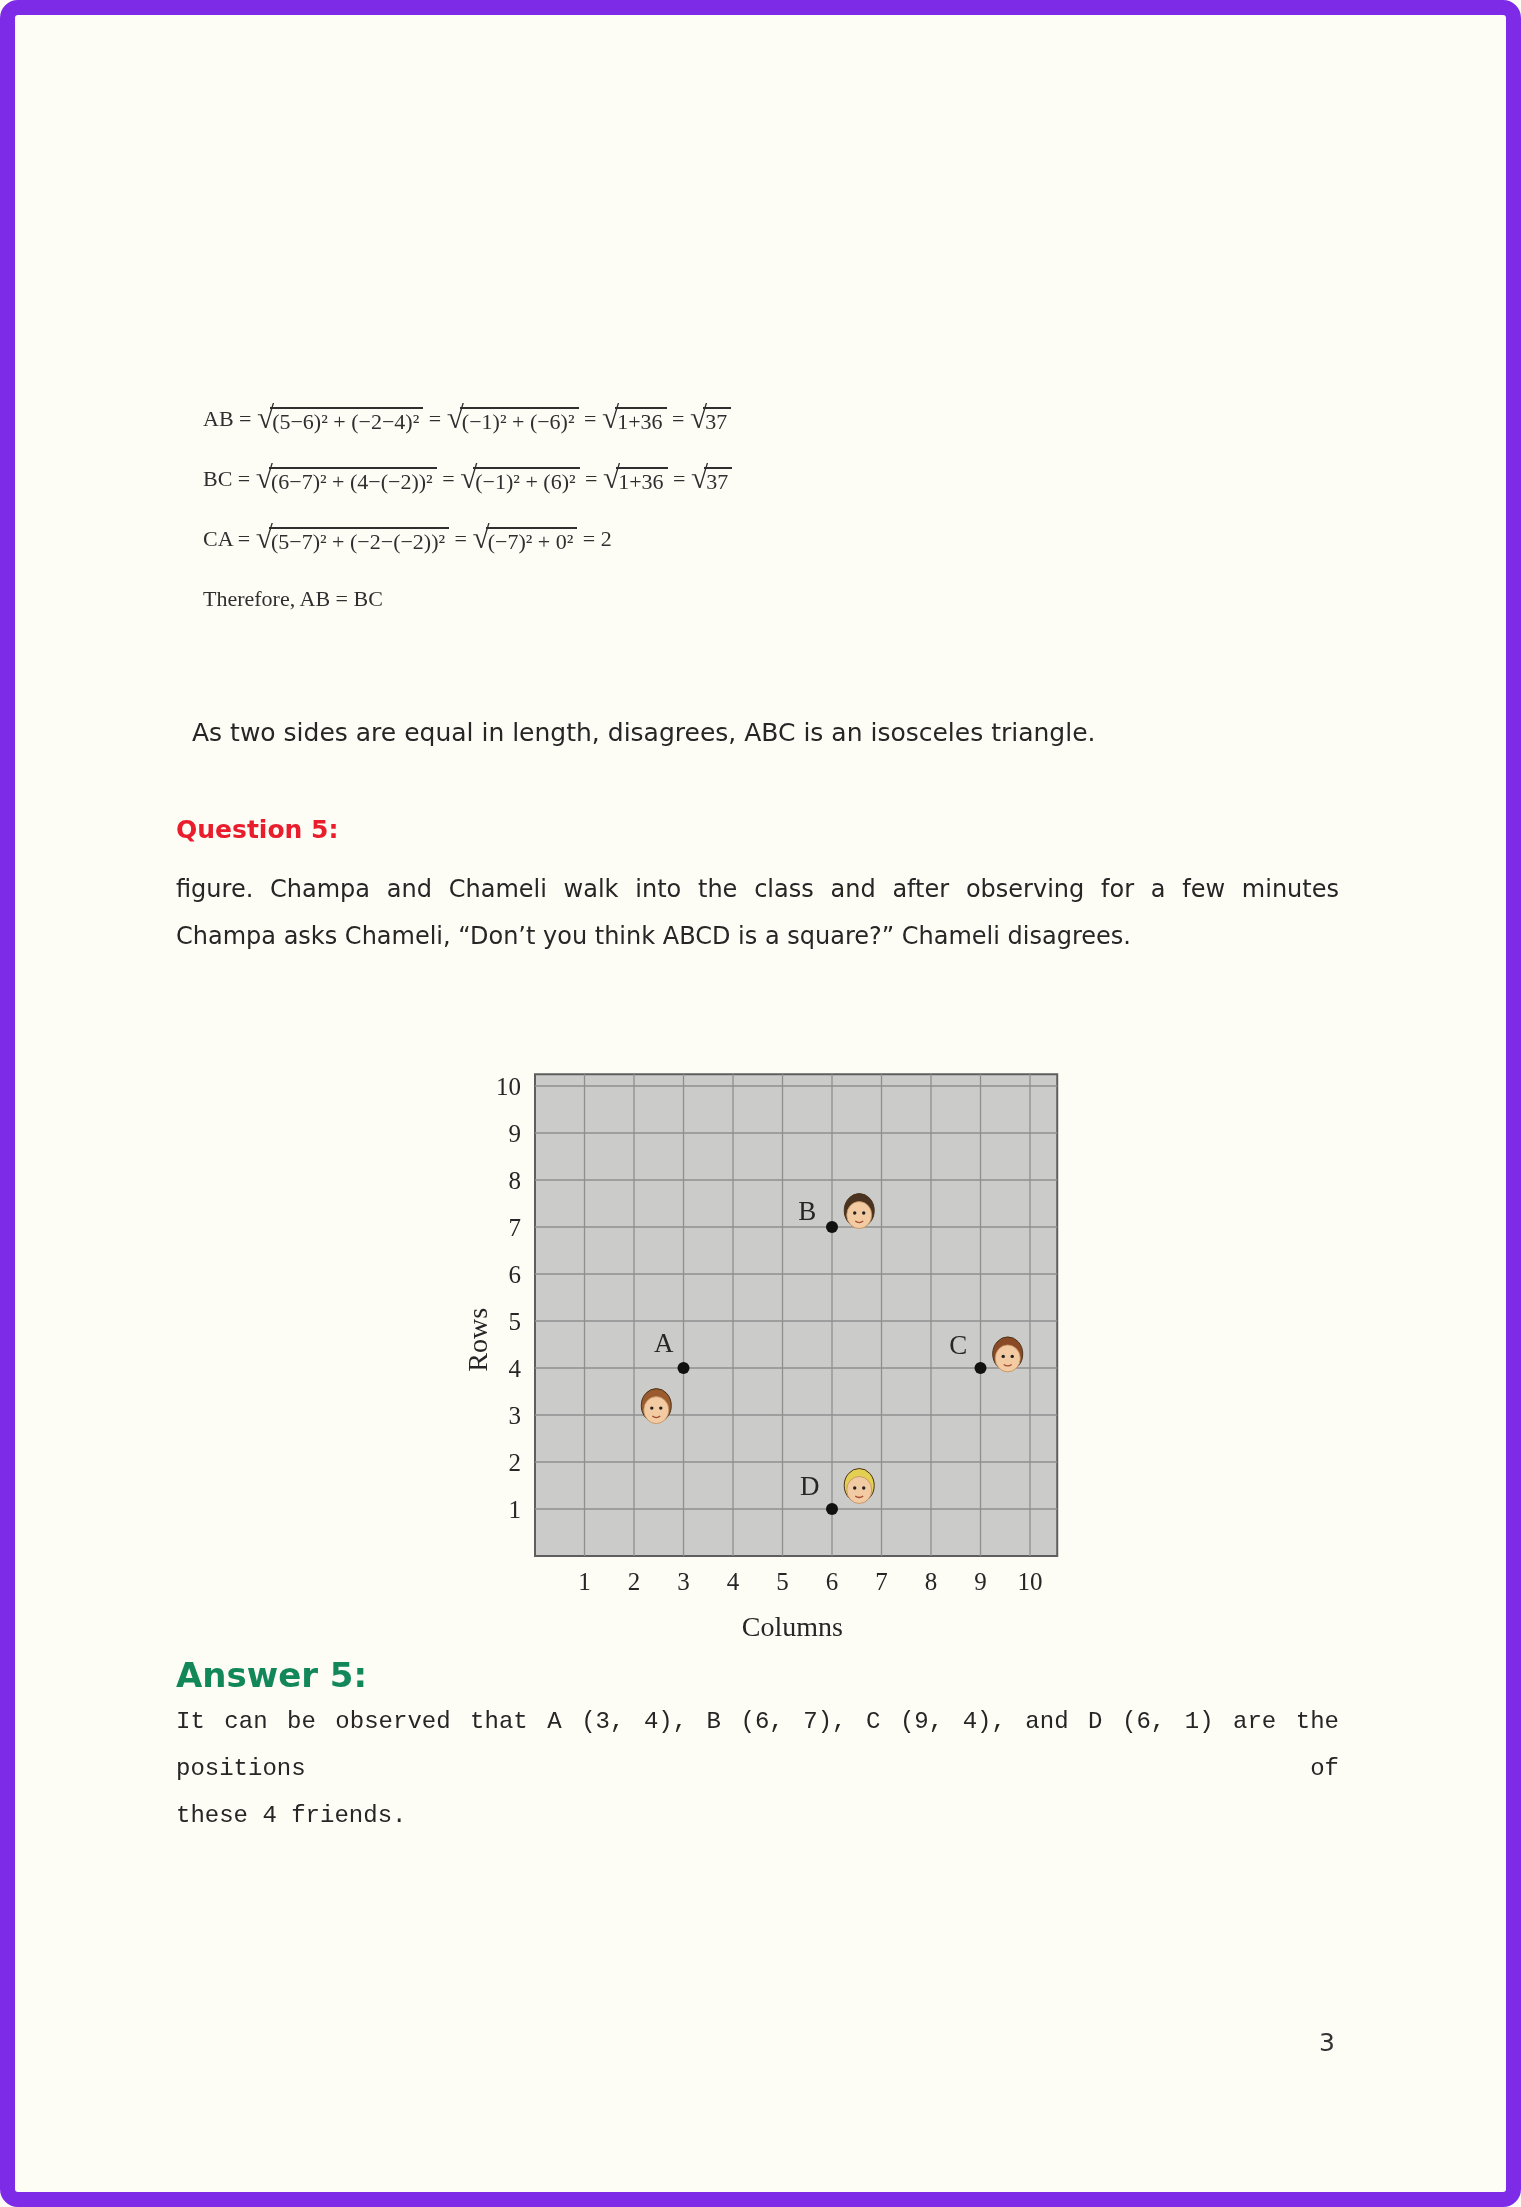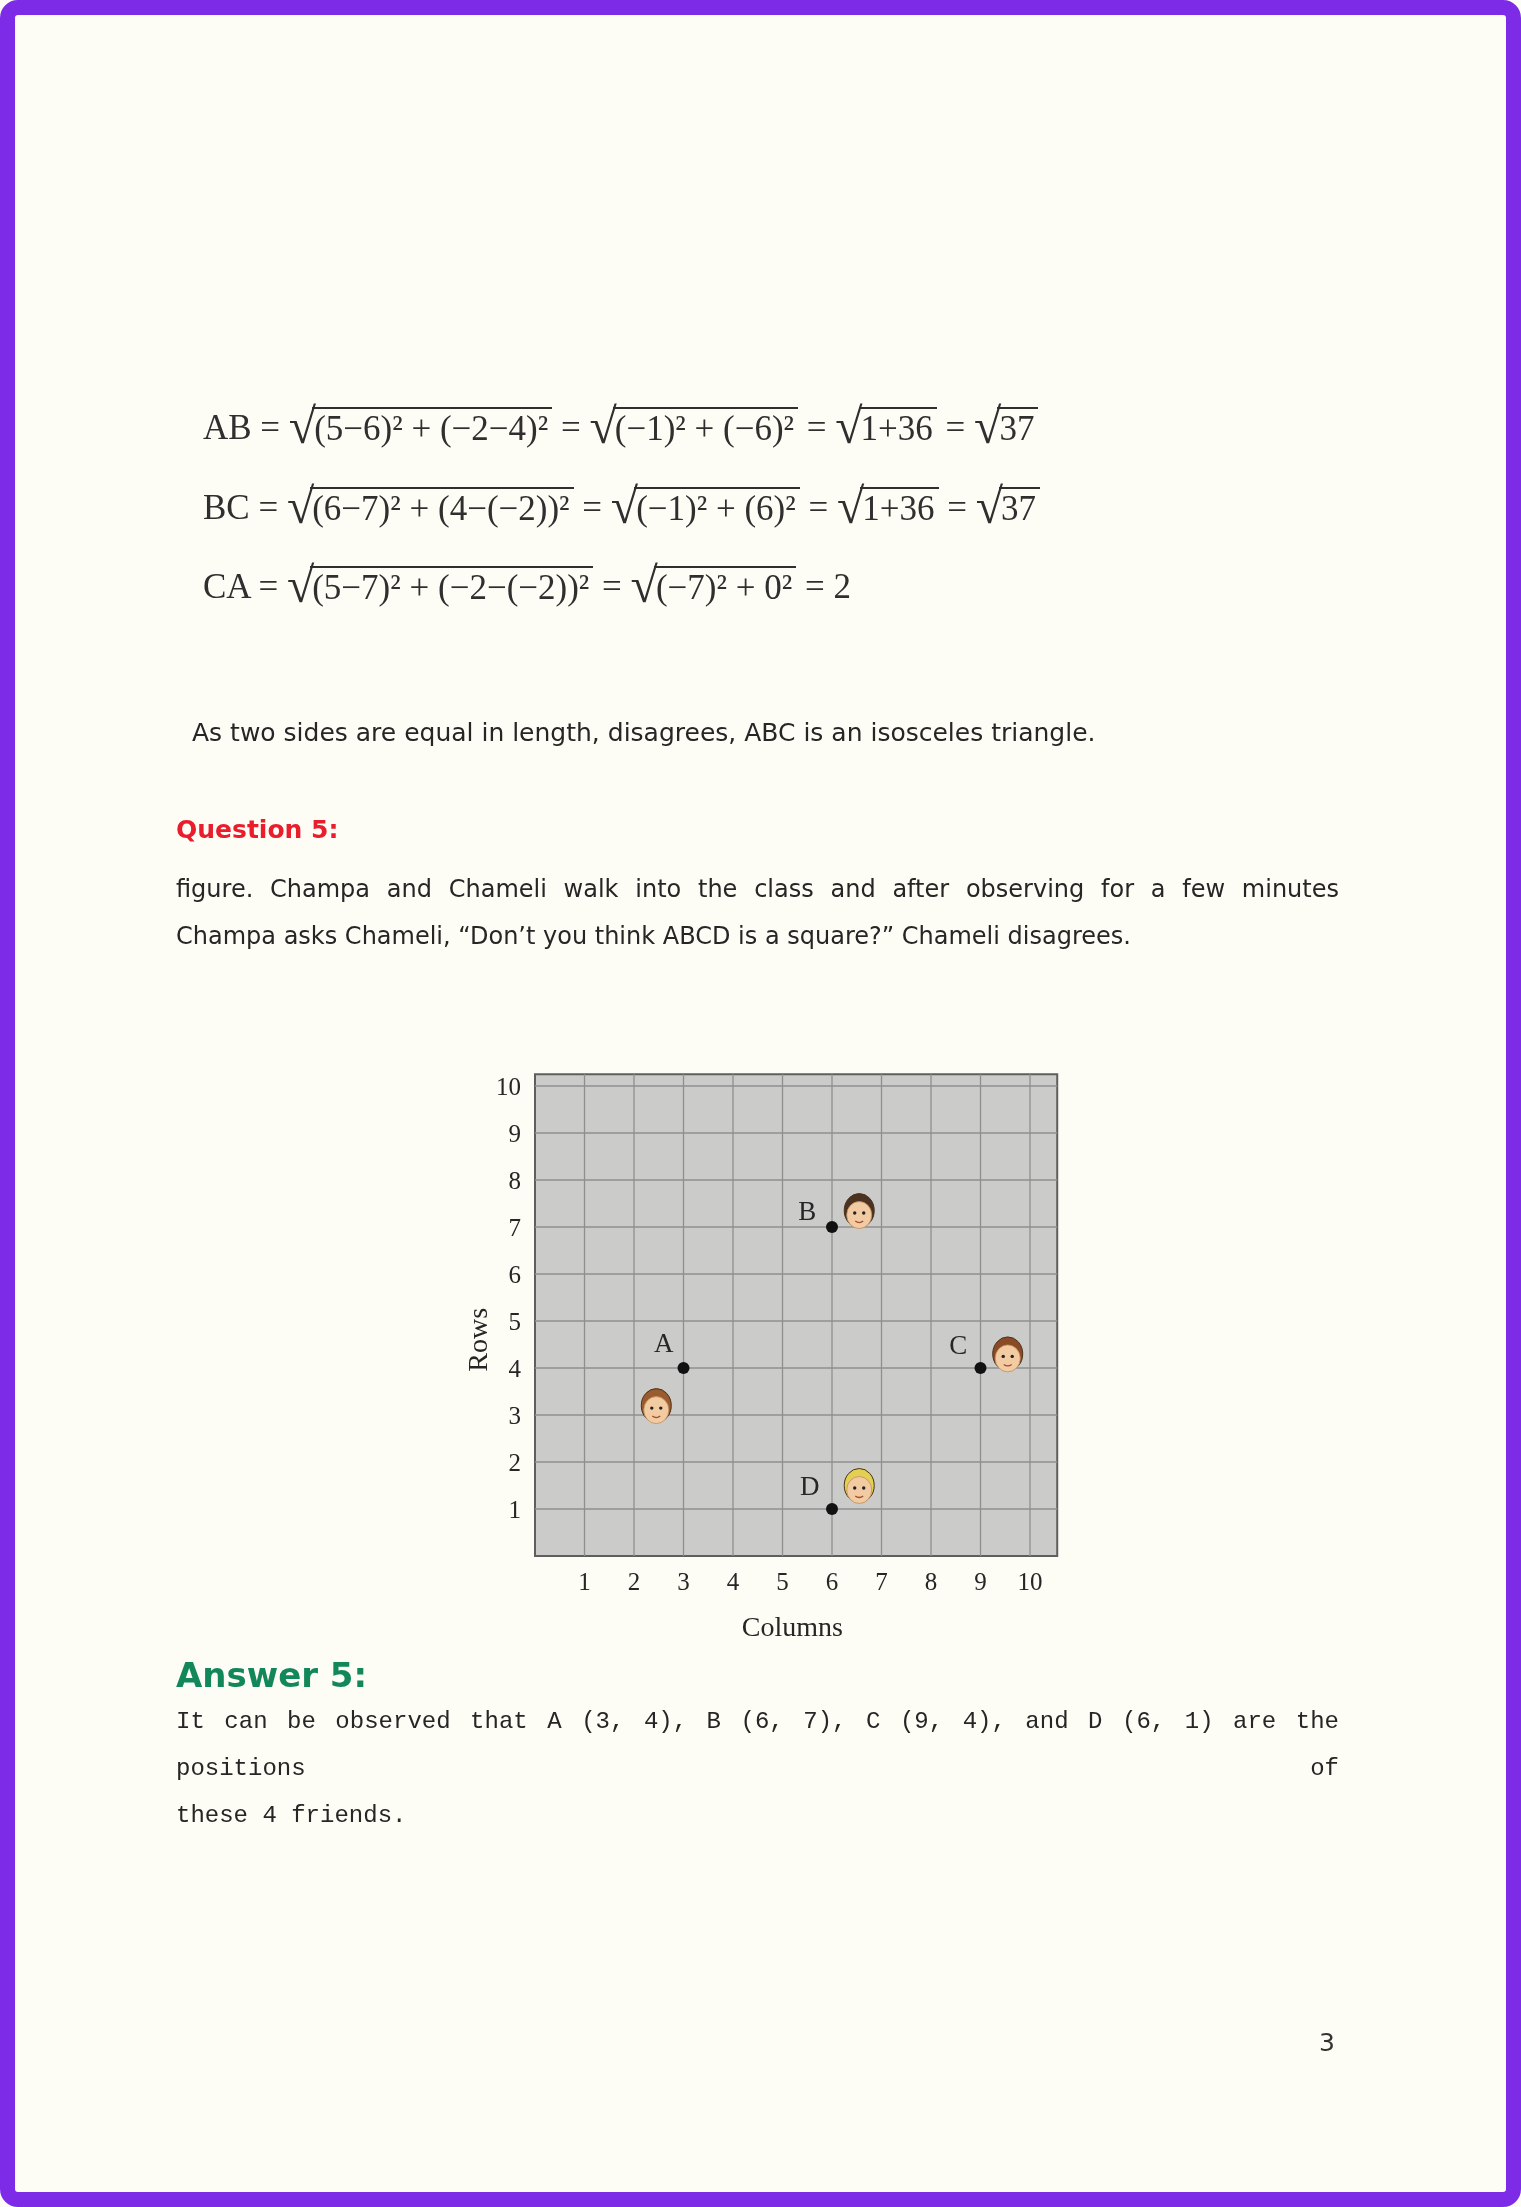--- a/index.html
+++ b/index.html
@@ -11,21 +11,21 @@
     color:#262626;
   }
   .frame{
     position:absolute;inset:0;border:15px solid var(--frame,#7e2be8);
     border-radius:18px;pointer-events:none;box-sizing:border-box;
   }
   
   .equations{
     position:absolute;left:203px;top:402px;
     font-family:"Liberation Serif","DejaVu Serif",serif;
-    font-size:35px;color:#2f2f2f;
+    font-size:22px;color:#2f2f2f;
   }
   .eq-line{margin-bottom:27px;white-space:nowrap;line-height:1.5;}
   .sqrt{white-space:nowrap;display:inline-block;}
   .rad{display:inline-block;vertical-align:top;font-size:1.42em;line-height:1;}
   .vinc{
     display:inline-block;vertical-align:top;margin-top:5px;margin-left:-4px;
     border-top:2.5px solid #2f2f2f;padding:0 4px 0 2px;line-height:1.15;
   }
   .eq-therefore{margin-top:6px;}
   
@@ -54,20 +54,21 @@
 </head>
 <body>
 
 <div class="page">
   <div class="frame"></div>
 
   <div class="equations">
     <div class="eq-line">AB = <span class="sqrt"><span class="rad">√</span><span class="vinc">(5−6)² + (−2−4)²</span></span> = <span class="sqrt"><span class="rad">√</span><span class="vinc">(−1)² + (−6)²</span></span> = <span class="sqrt"><span class="rad">√</span><span class="vinc">1+36</span></span> = <span class="sqrt"><span class="rad">√</span><span class="vinc">37</span></span></div>
     <div class="eq-line">BC = <span class="sqrt"><span class="rad">√</span><span class="vinc">(6−7)² + (4−(−2))²</span></span> = <span class="sqrt"><span class="rad">√</span><span class="vinc">(−1)² + (6)²</span></span> = <span class="sqrt"><span class="rad">√</span><span class="vinc">1+36</span></span> = <span class="sqrt"><span class="rad">√</span><span class="vinc">37</span></span></div>
     <div class="eq-line">CA = <span class="sqrt"><span class="rad">√</span><span class="vinc">(5−7)² + (−2−(−2))²</span></span> = <span class="sqrt"><span class="rad">√</span><span class="vinc">(−7)² + 0²</span></span> = 2</div>
+    <div class="eq-line eq-therefore">Therefore, AB = BC</div>
   </div>
 
   <div class="conclusion">As two sides are equal in length, disagrees, ABC is an isosceles triangle.</div>
 
   <div class="q-heading">Question 5:</div>
 
   <div class="q-body">
     <div class="jline">figure. Champa and Chameli walk into the class and after observing for a few minutes</div>
     <div>Champa asks Chameli, “Don’t you think ABCD is a square?” Chameli disagrees.</div>
   </div>

